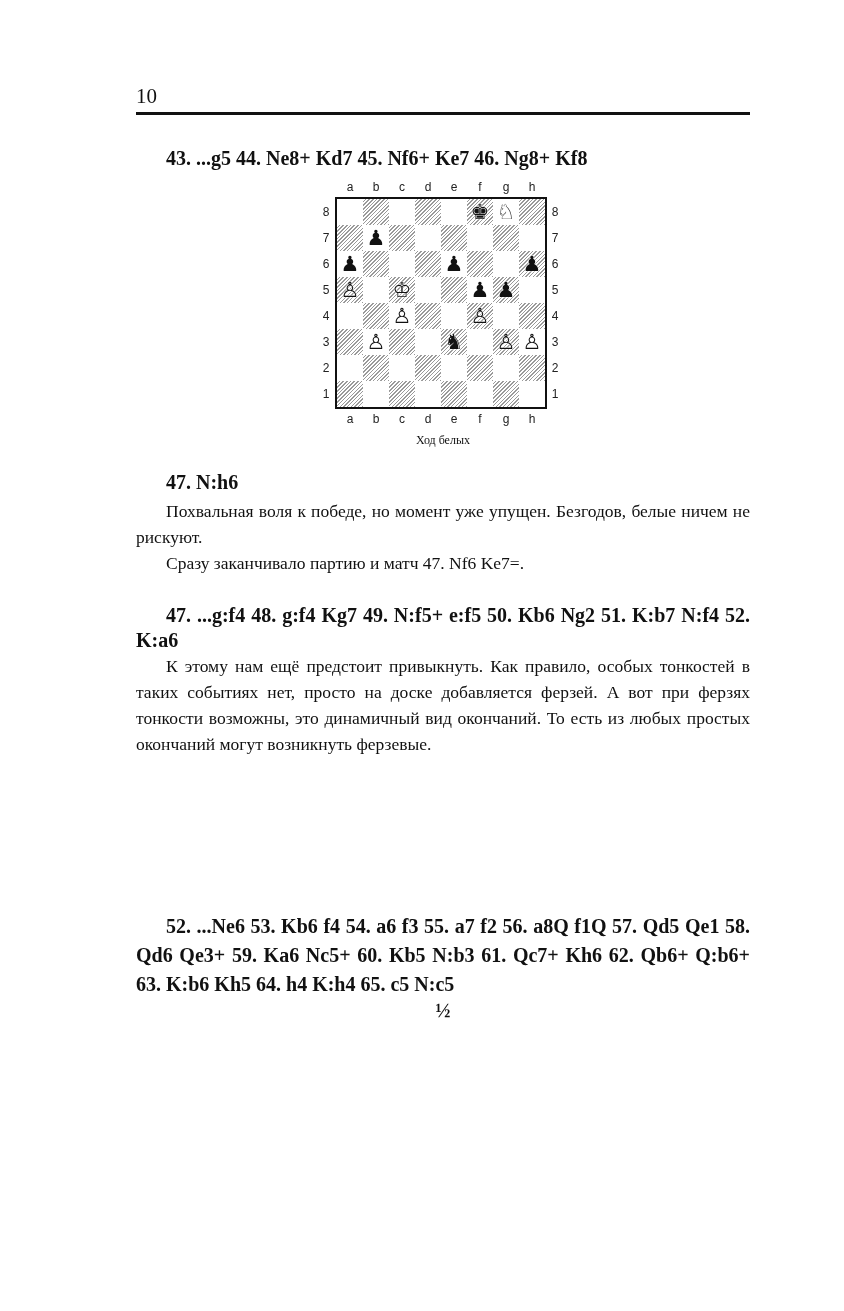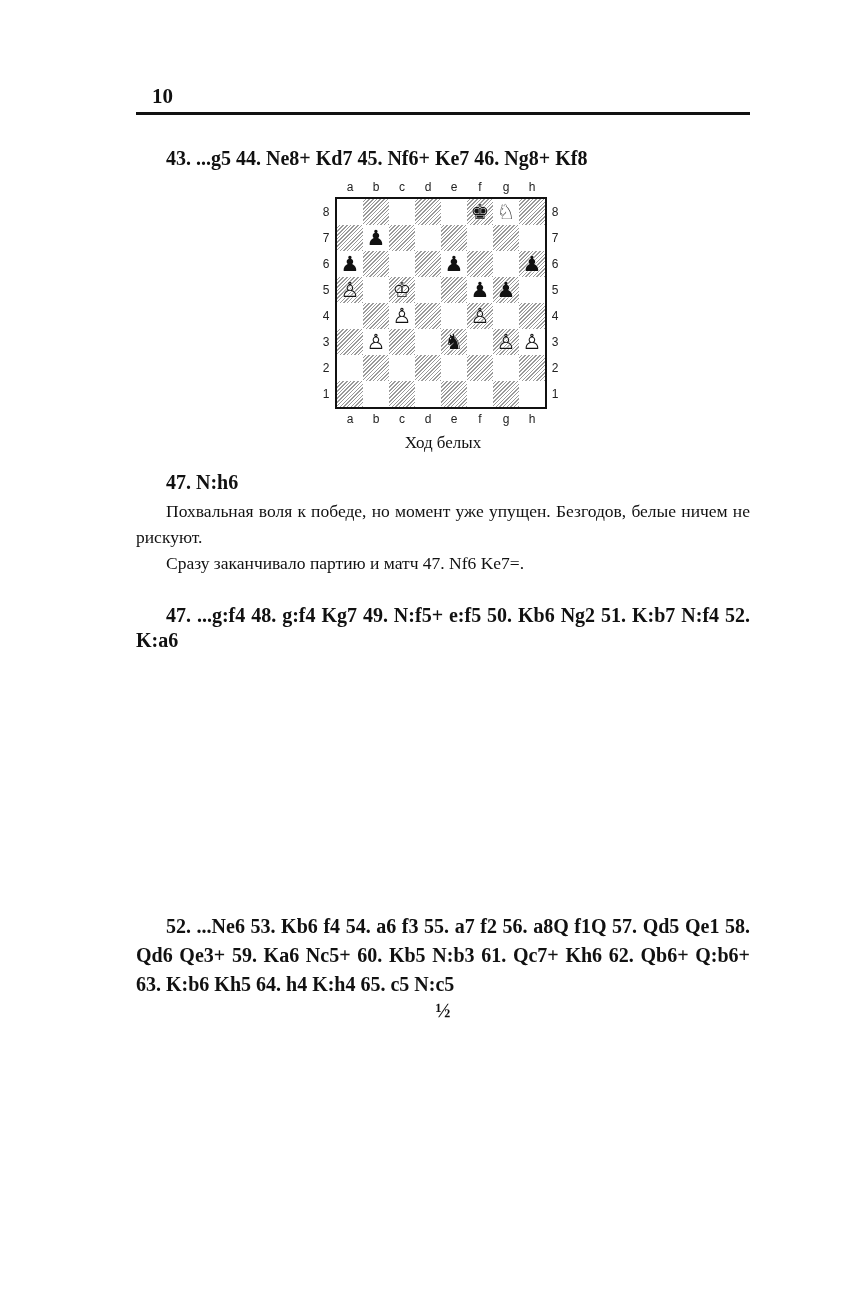--- a/index.html
+++ b/index.html
@@ -1,27 +1,27 @@
 <!DOCTYPE html>
 <html><head>
 <meta charset="utf-8">
 <style>
   html, body { margin: 0; padding: 0; background: #ffffff; }
   body { width: 844px; height: 1311px; position: relative; overflow: hidden;
          font-family: "Liberation Serif", "DejaVu Serif", serif; color: #111; }
   .header { position: absolute; left: 136px; top: 82px; width: 614px; height: 30px; }
-  .page-num { position: absolute; left: 16px; top: 2px; font-weight: bold; font-size: 21px; }
+  .page-num { position: absolute; left: 0; top: 2px; font-weight: normal; font-size: 21px; }
   .running-title { position: absolute; left: 0; right: 0; top: 3px; text-align: center; font-style: italic; font-size: 18px; color: #222; }
   .rule { position: absolute; left: 136px; top: 112px; width: 614px; height: 3px; background: #111; }
   .text-block { position: absolute; left: 136px; width: 614px; }
   .moves { font-weight: bold; font-size: 20px; line-height: 25px; text-align: justify; text-align-last: left; }
   .indent { text-indent: 30px; }
   .para { font-size: 17.5px; line-height: 26px; text-align: justify; margin: 0; }
   .para.last-left { text-align-last: left; }
-  .caption { position: absolute; left: 136px; width: 614px; top: 433px; text-align: center; font-size: 17px; }
+  .caption { position: absolute; left: 136px; width: 614px; top: 433px; text-align: center; font-size: 12px; }
   .result { text-align: center; font-weight: bold; font-size: 20px; }
 
   
   .diagram { position: absolute; left: 315px; top: 176px; width: 250px; height: 250px; font-family: "Liberation Sans", "DejaVu Sans", sans-serif; }
   .board { position: absolute; left: 20px; top: 21px; width: 208px; height: 208px; border: 2px solid #111; display: grid; grid-template-columns: repeat(8, 26px); grid-template-rows: repeat(8, 26px); }
   .sq { position: relative; width: 26px; height: 26px; display: flex; align-items: center; justify-content: center; font-size: 21px; line-height: 1; font-family: "DejaVu Sans", sans-serif; }
   .sq.dark { background: repeating-linear-gradient(135deg, #ffffff 0px, #ffffff 1.6px, #9a9a9a 1.6px, #9a9a9a 2.6px); }
   .sq.light { background: #ffffff; }
   .sq .pc { background: transparent; position: relative; z-index: 1; }
   .sq.dark .pc { text-shadow: 0 0 2px #fff, 0 0 2px #fff; }
@@ -174,18 +174,19 @@
 <div class="caption">Ход белых</div>
 
 <div class="text-block" style="top:470px;">
   <div class="moves indent">47. N:h6</div>
   <p class="para indent" style="margin-top:3px;">Похвальная воля к победе, но момент уже упущен. Безгодов, белые ничем не рискуют.</p>
   <p class="para indent last-left">Сразу заканчивало партию и матч 47. Nf6 Ke7=.</p>
 </div>
 
 <div class="text-block" style="top:603px;">
   <div class="moves indent">47. ...g:f4 48. g:f4 Kg7 49. N:f5+ e:f5 50. Kb6 Ng2 51. K:b7 N:f4 52. K:a6</div>
+  <p class="para indent">К этому нам ещё предстоит привыкнуть. Как правило, особых тонкостей в таких событиях нет, просто на доске добавляется ферзей. А вот при ферзях тонкости возможны, это динамичный вид окончаний. То есть из любых простых окончаний могут возникнуть ферзевые.</p>
 </div>
 
 <div class="text-block" style="top:912px;">
   <div class="moves indent" style="line-height:29px;">52. ...Ne6 53. Kb6 f4 54. a6 f3 55. a7 f2 56. a8Q f1Q 57. Qd5 Qe1 58. Qd6 Qe3+ 59. Ka6 Nc5+ 60. Kb5 N:b3 61. Qc7+ Kh6 62. Qb6+ Q:b6+ 63. K:b6 Kh5 64. h4 K:h4 65. c5 N:c5</div>
   <div class="result">½</div>
 </div>
 
 </body></html>

